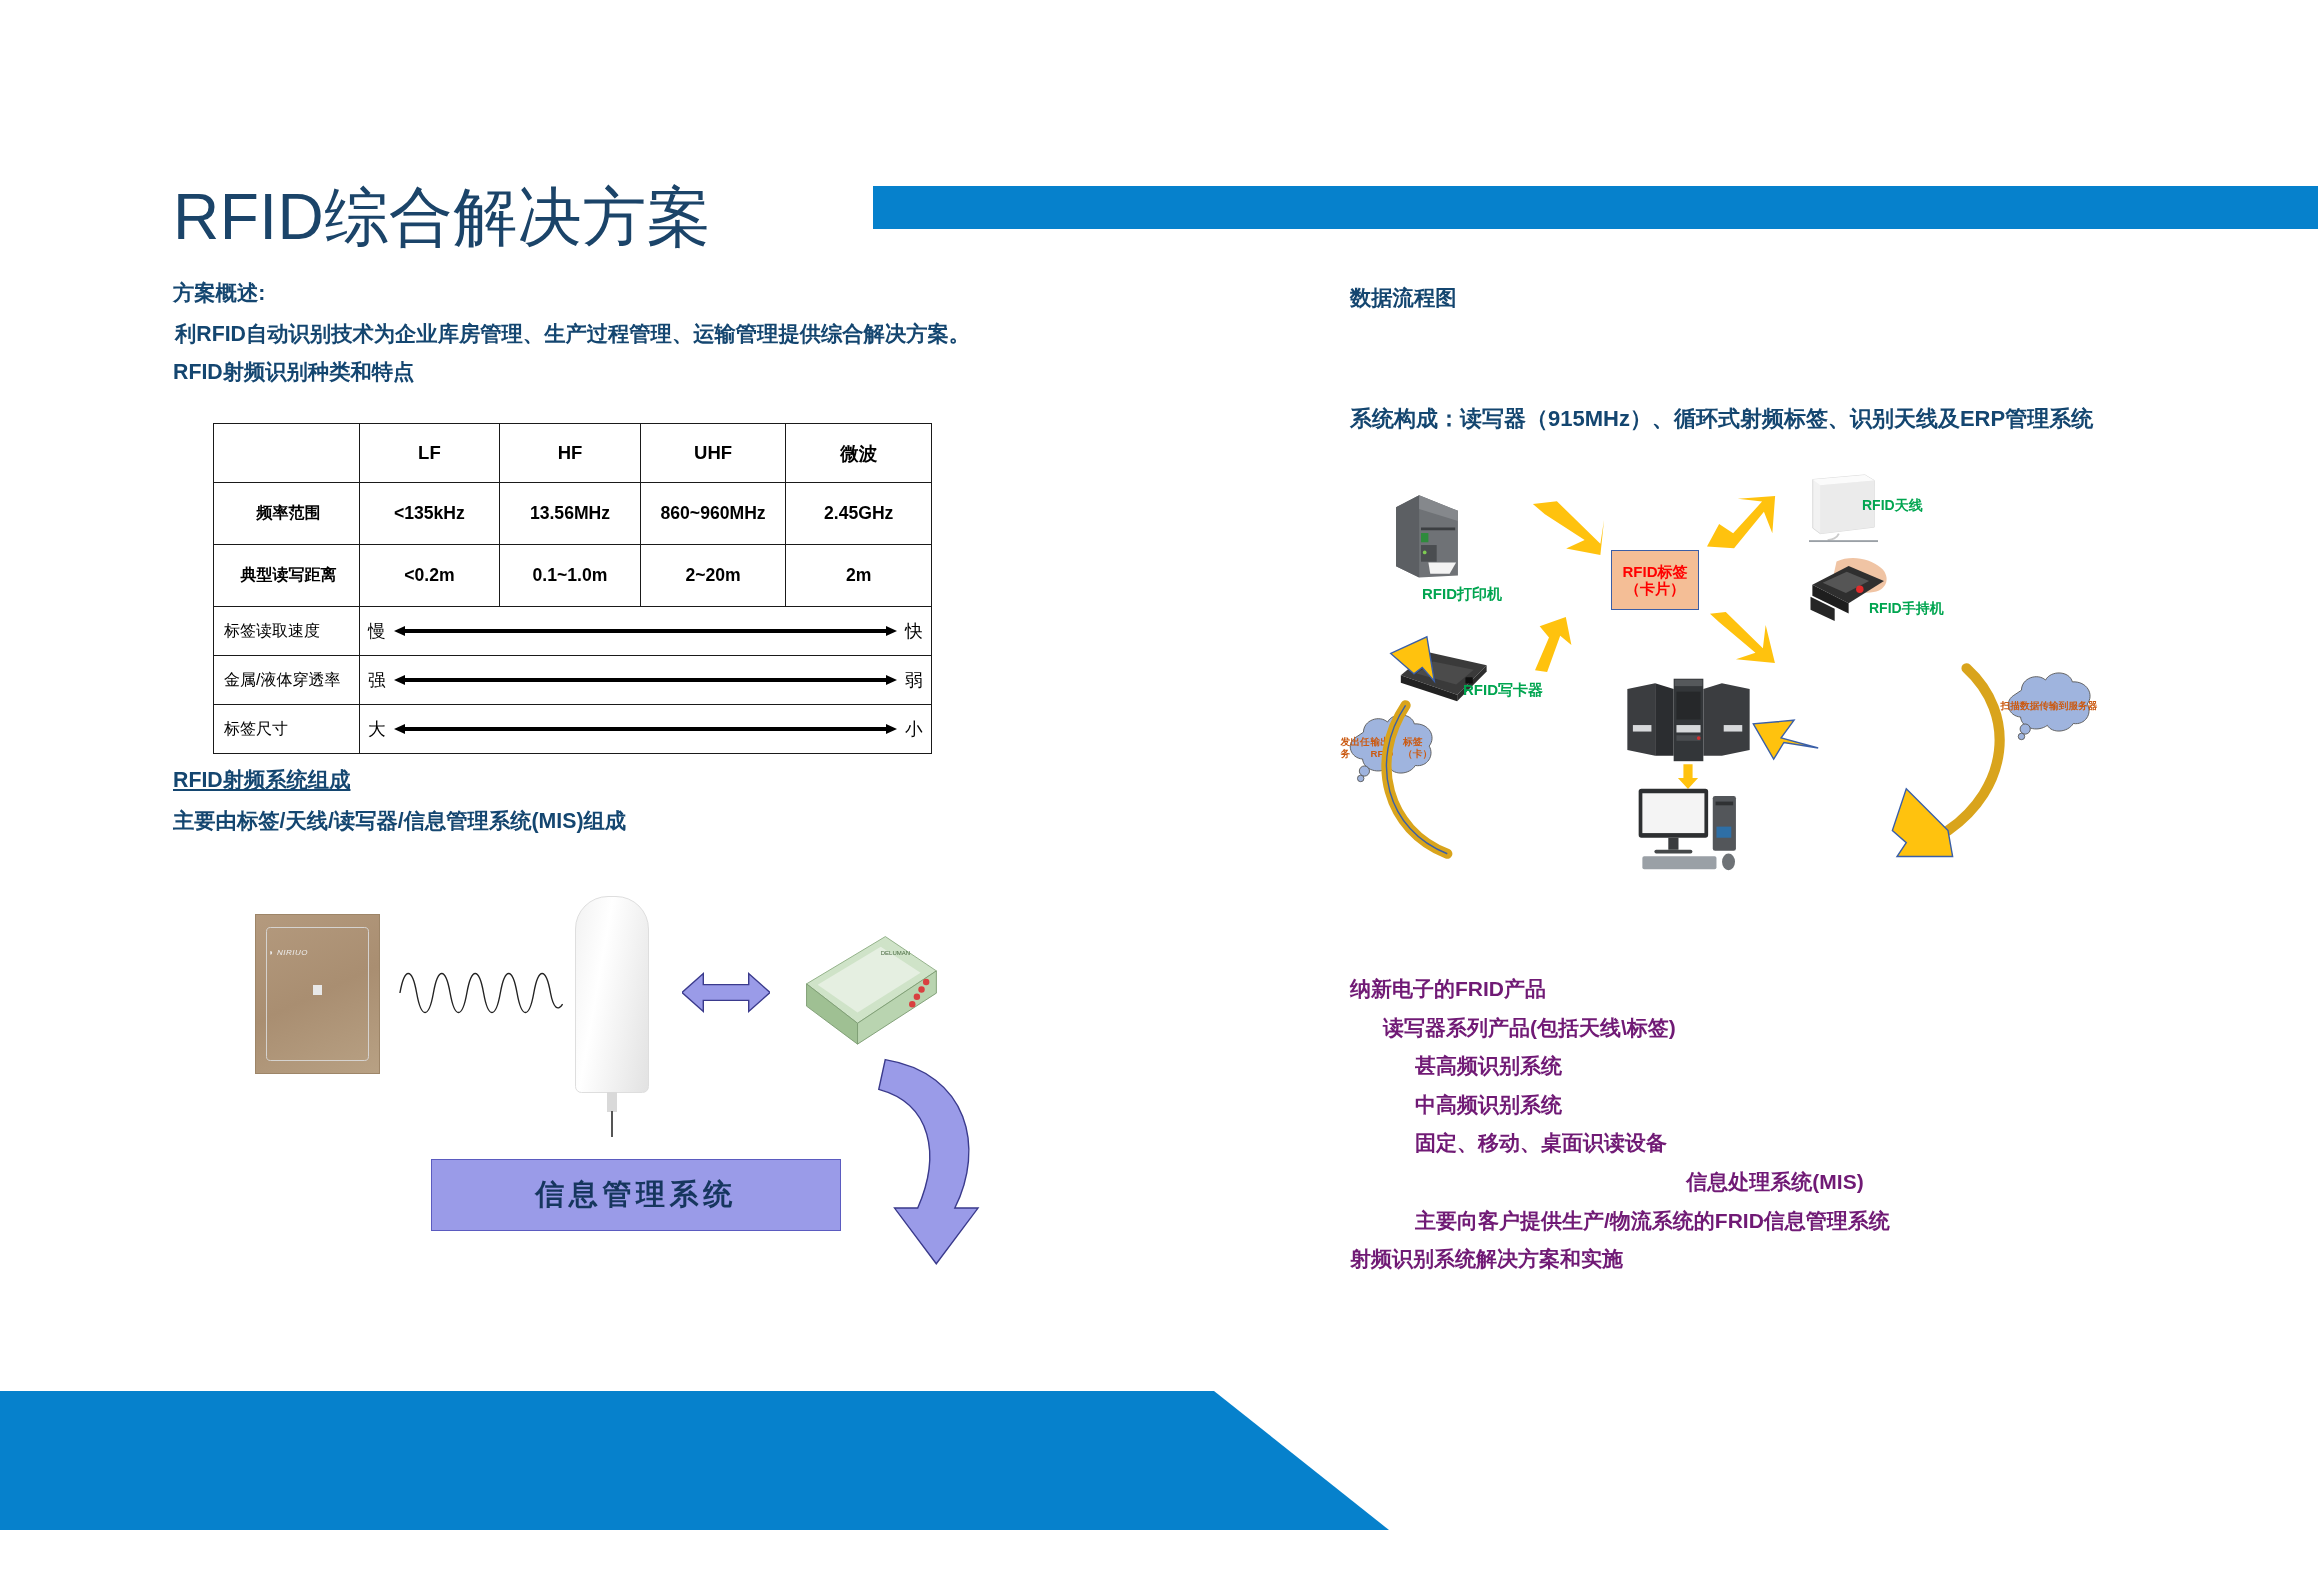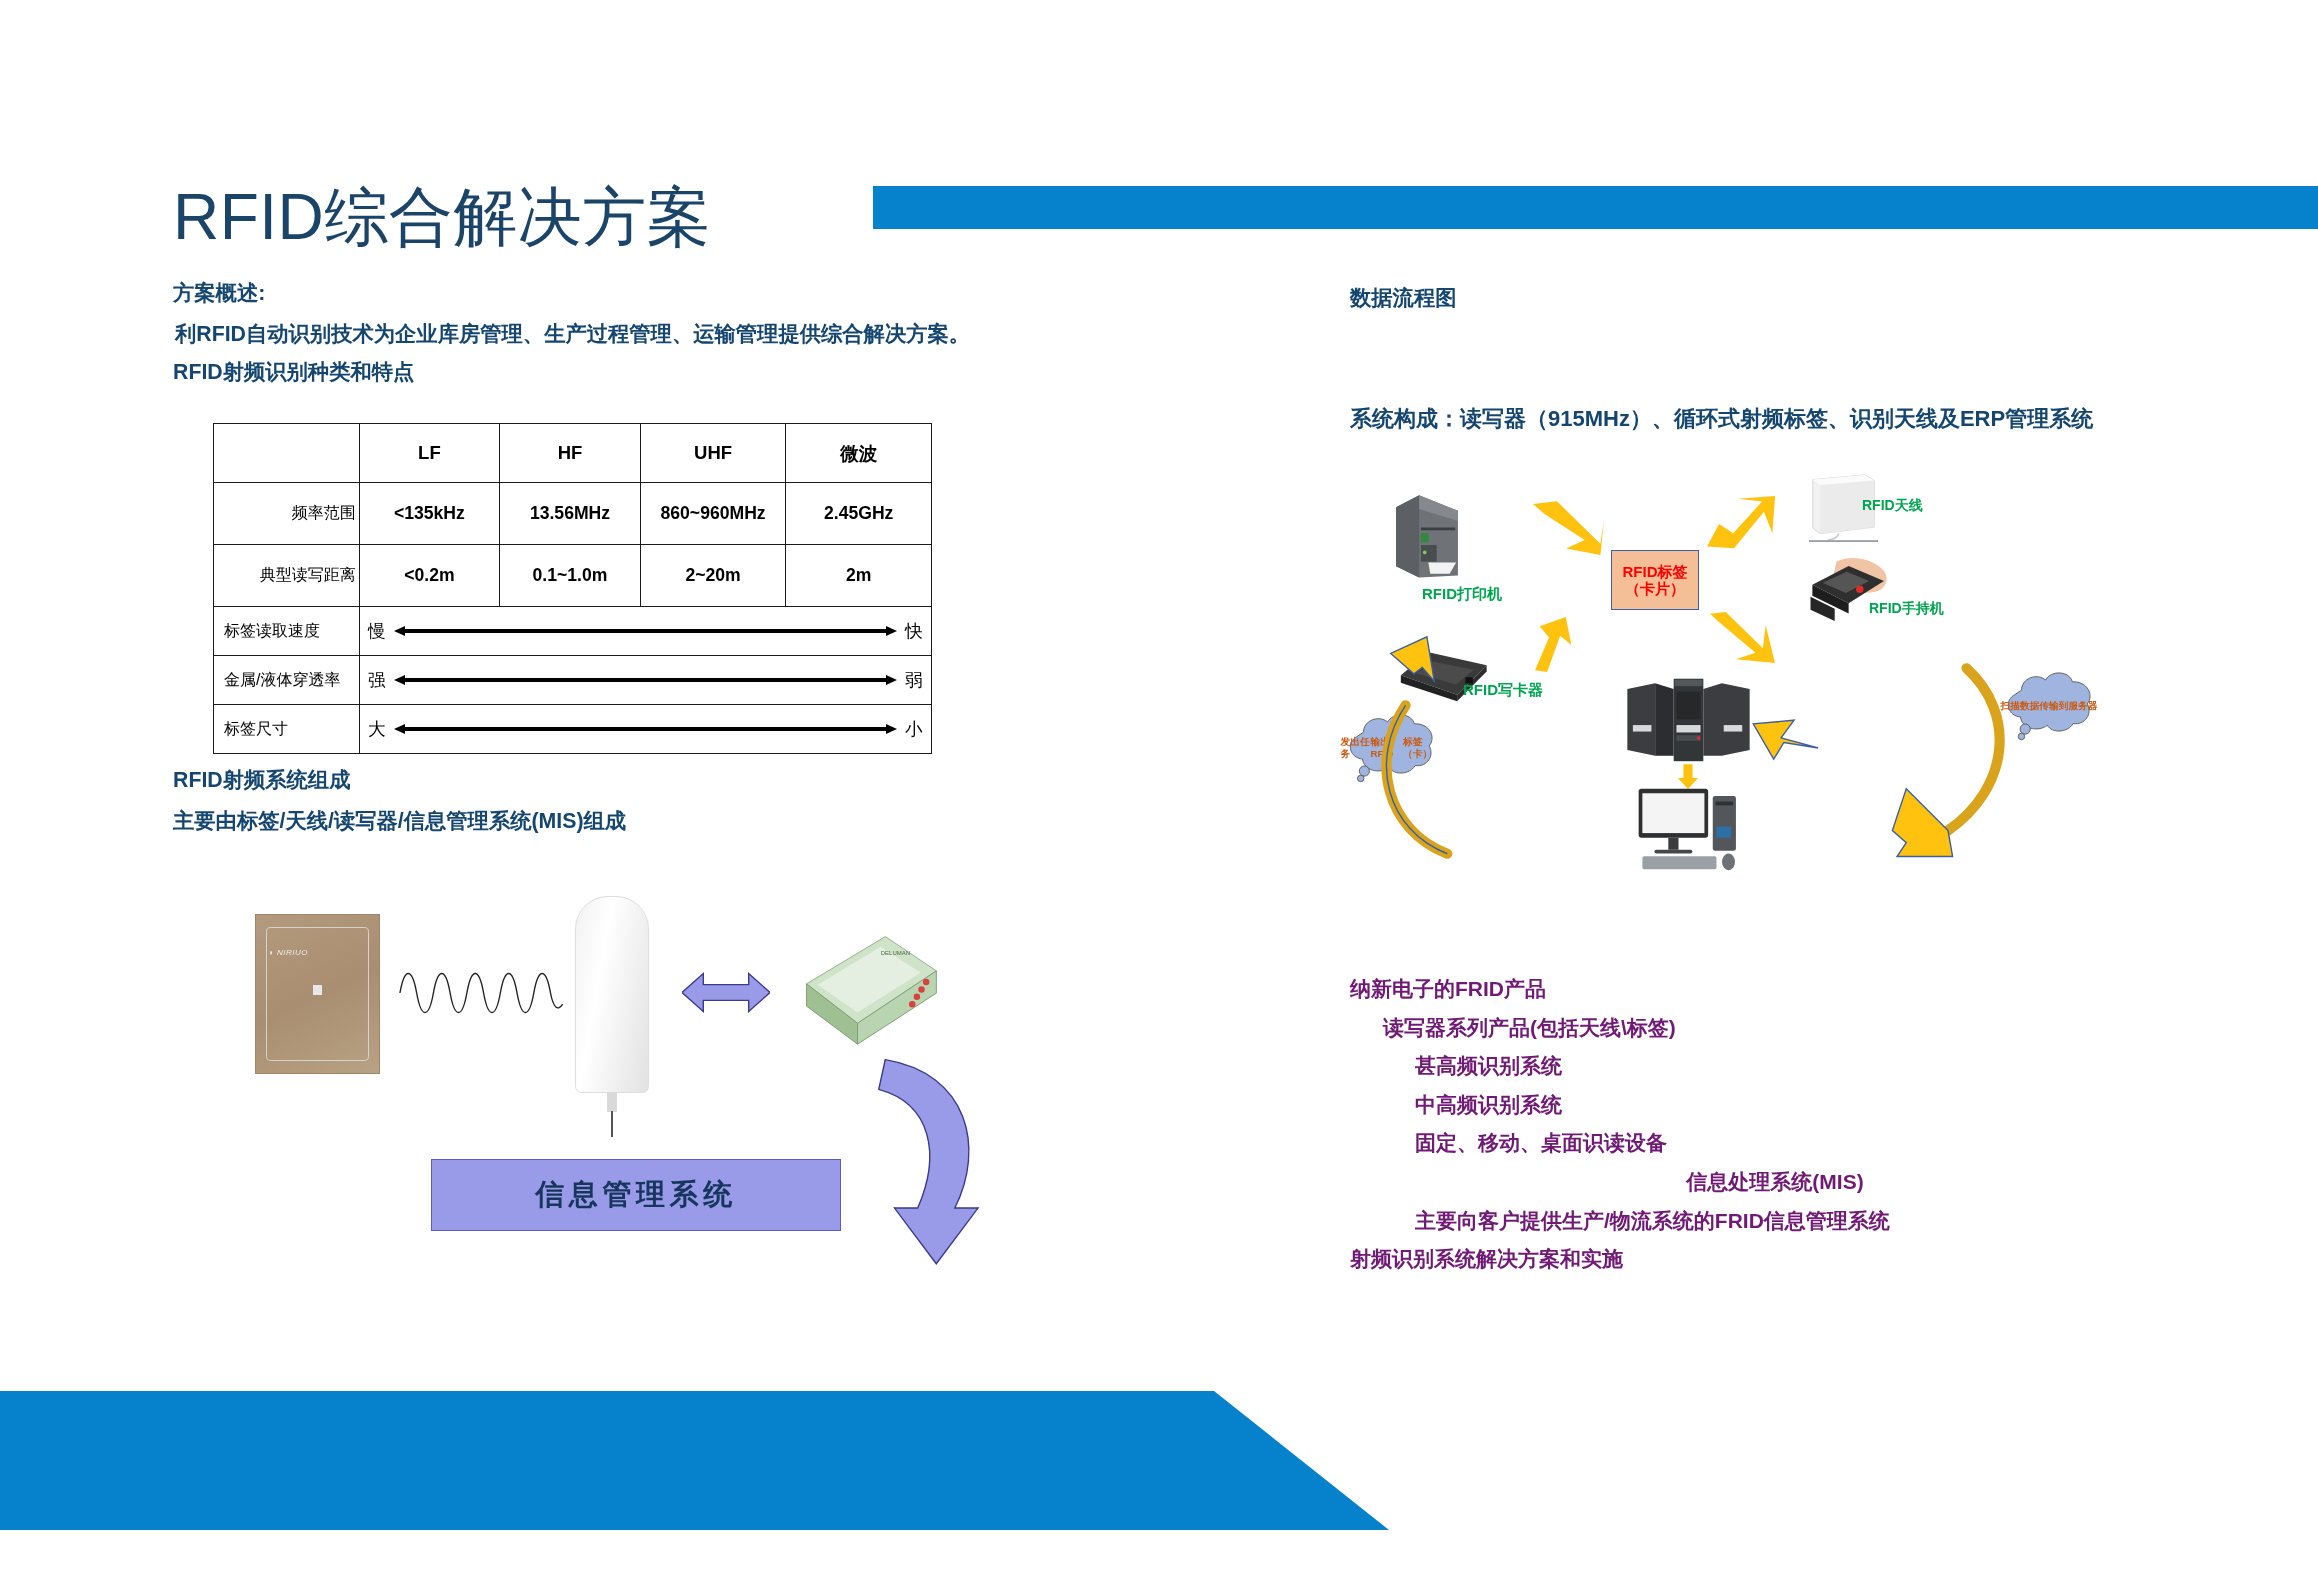--- a/index.html
+++ b/index.html
@@ -17,33 +17,33 @@
   .title{position:absolute;left:173px;top:185px;font-size:64px;line-height:1;
          color:#1B4469;font-weight:400;letter-spacing:0.5px;white-space:nowrap;}
 
   
   .txt{position:absolute;color:#144670;font-weight:bold;white-space:nowrap;}
 
   .ov-label{left:173px;top:278px;font-size:21.3px;}
   .ov-line {left:175px;top:319px;font-size:21.3px;}
   .ov-sub  {left:173px;top:357px;font-size:21.3px;}
 
-  .sec-a{left:173px;top:765px;font-size:21.3px;}
+  .sec-a{left:173px;top:765px;font-size:21.3px;text-decoration:underline;}
   .sec-b{left:173px;top:806px;font-size:21.3px;}
 
   .dfd-title{left:1350px;top:283px;font-size:21.3px;}
   .sys-line {left:1350px;top:404px;font-size:22px;}
 
   
   .tbl{position:absolute;left:182px;top:423px;width:686px;
        border-collapse:collapse;table-layout:fixed;margin-left:31px;}
   .tbl td{border:1.4px solid #1a1a1a;height:48px;text-align:center;
           font-size:17.6px;color:#000;font-weight:bold;padding:0 2.8px;}
   .tbl td.hd{font-weight:bold;font-size:18.5px;}
-  .tbl td.rowlab{font-weight:normal;text-align:right;padding-left:7.4px;font-size:16px;}
+  .tbl td.rowlab{font-weight:bold;text-align:center;padding-left:7.4px;font-size:16px;}
   .tbl td.rowlab2{font-weight:normal;text-align:left;padding-left:10px;font-size:16px;}
   .tbl tr.tall td{height:61px;}
   .tbl tr.hdrow td{height:58px;}
   .arrowcell{position:relative;}
   .arrowcell .inner{display:flex;align-items:center;justify-content:space-between;
                     padding:0 5.6px;font-size:17.6px;font-weight:normal;}
   .dbl-arrow{flex:1;height:11px;position:relative;margin:0 8.3px;}
   .dbl-arrow .shaft{position:absolute;left:10.2px;right:10.2px;top:3.7px;height:3.7px;background:#000;}
   .dbl-arrow .hl{position:absolute;left:0;top:0;width:0;height:0;
      border-top:5.6px solid transparent;border-bottom:5.6px solid transparent;

